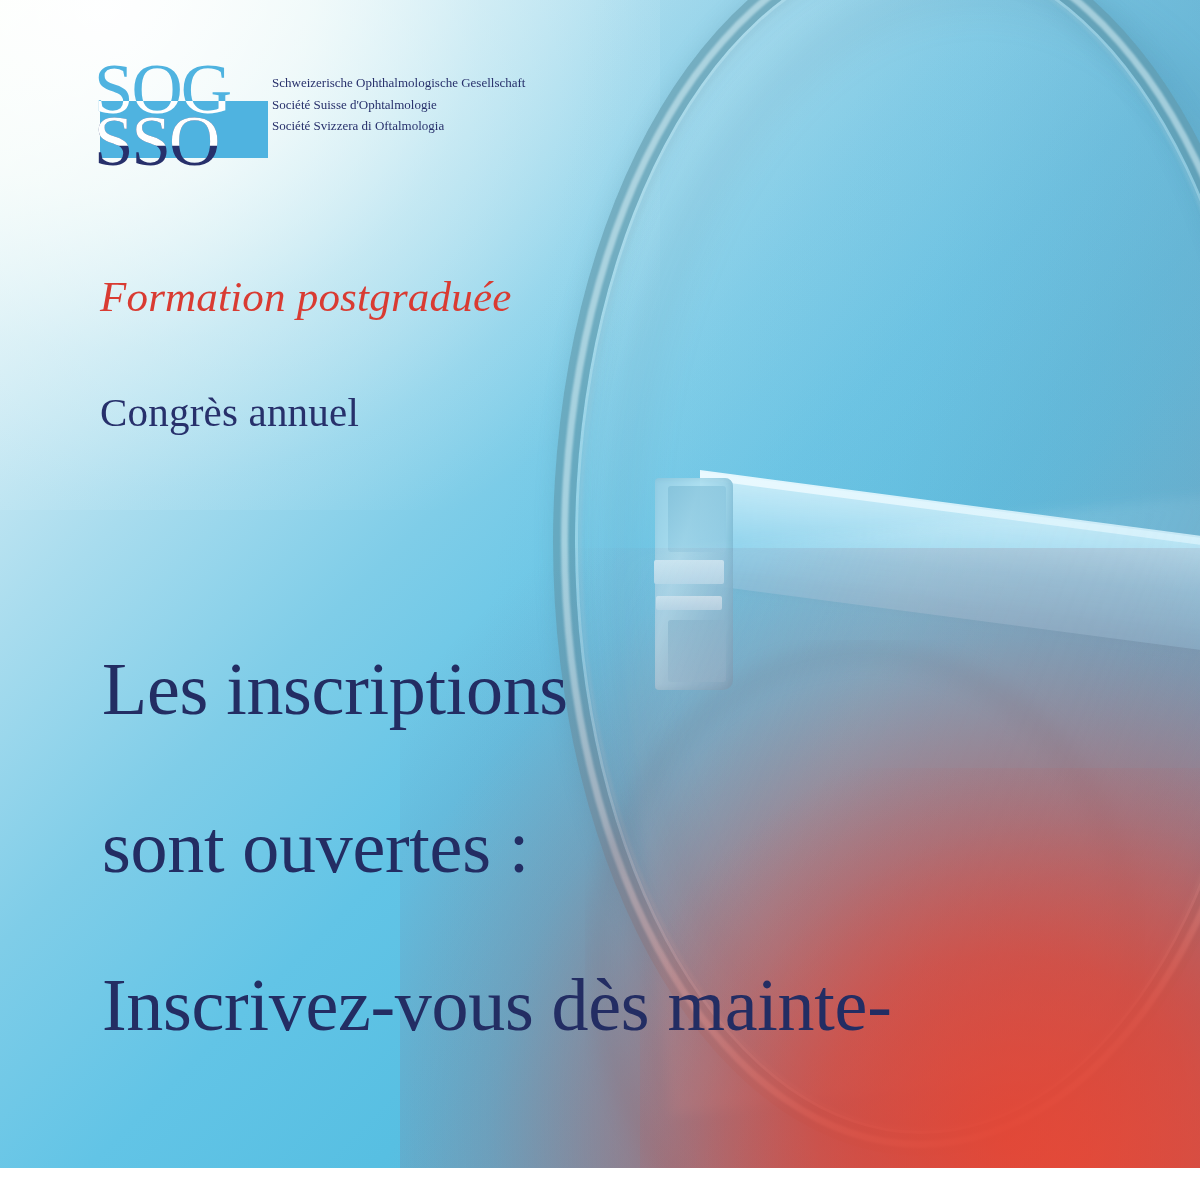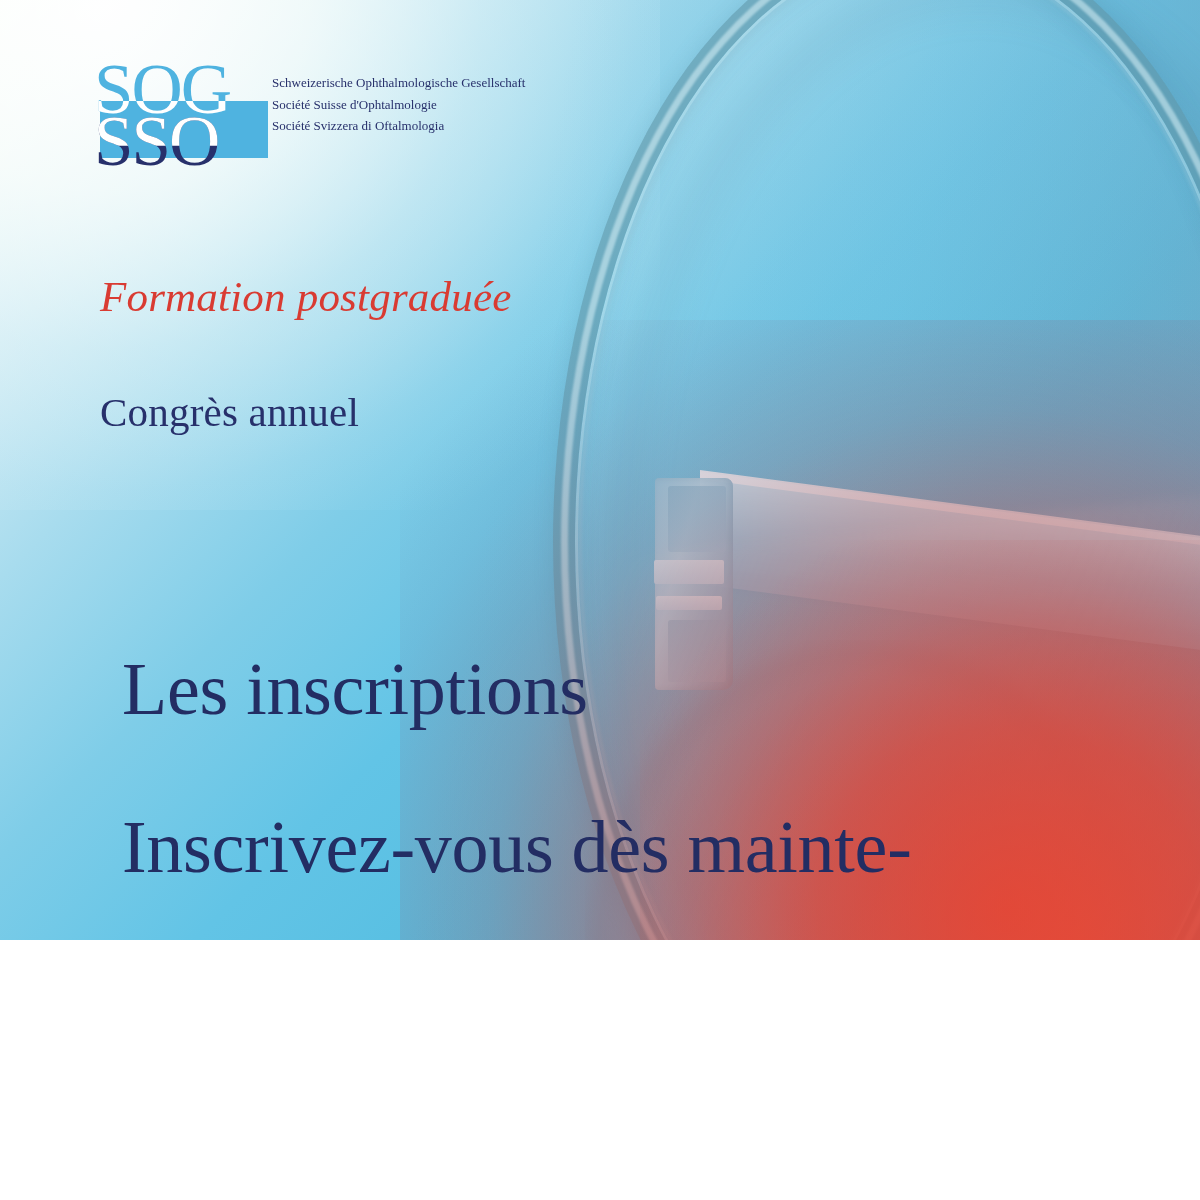--- a/index.html
+++ b/index.html
@@ -4,21 +4,21 @@
 <title>SOG-SSO Congrès annuel 2026</title>
 <style>
   html, body {
     margin: 0;
     padding: 0;
     background: #ffffff;
   }
   #poster {
     position: relative;
     width: 1200px;
-    height: 940px;
+    height: 1168px;
     overflow: hidden;
     font-family: "Liberation Serif", "DejaVu Serif", serif;
     isolation: isolate;
   }
 
   
   .bg-base {
     position: absolute;
     inset: 0;
     background: linear-gradient(135deg,
@@ -379,21 +379,20 @@
     height: 30px;
     background: rgba(214,234,246,0.80);
     z-index: -1;
   }
 
   .headline {
     position: absolute;
     left: 96px;
     top: 610px;
     font-size: 0;
-    margin-left: 20px;
   }
   .hl-line {
     position: relative;
     display: block;
     width: max-content;
     font-size: 74px;
     line-height: 158px;
     color: #232d63;
     letter-spacing: -0.3px;
     white-space: nowrap;
@@ -468,17 +467,21 @@
     </div>
   </div>
 
   <div class="headline">
     <div class="hl-line">
       <span class="hl"></span>
       <span class="txt">Les inscriptions</span>
     </div>
     <div class="hl-line">
       <span class="hl"></span>
+      <span class="txt">sont ouvertes :</span>
+    </div>
+    <div class="hl-line">
+      <span class="hl"></span>
       <span class="txt">Inscrivez-vous dès mainte-</span>
     </div>
   </div>
 
 </div>
 
 </body></html>

